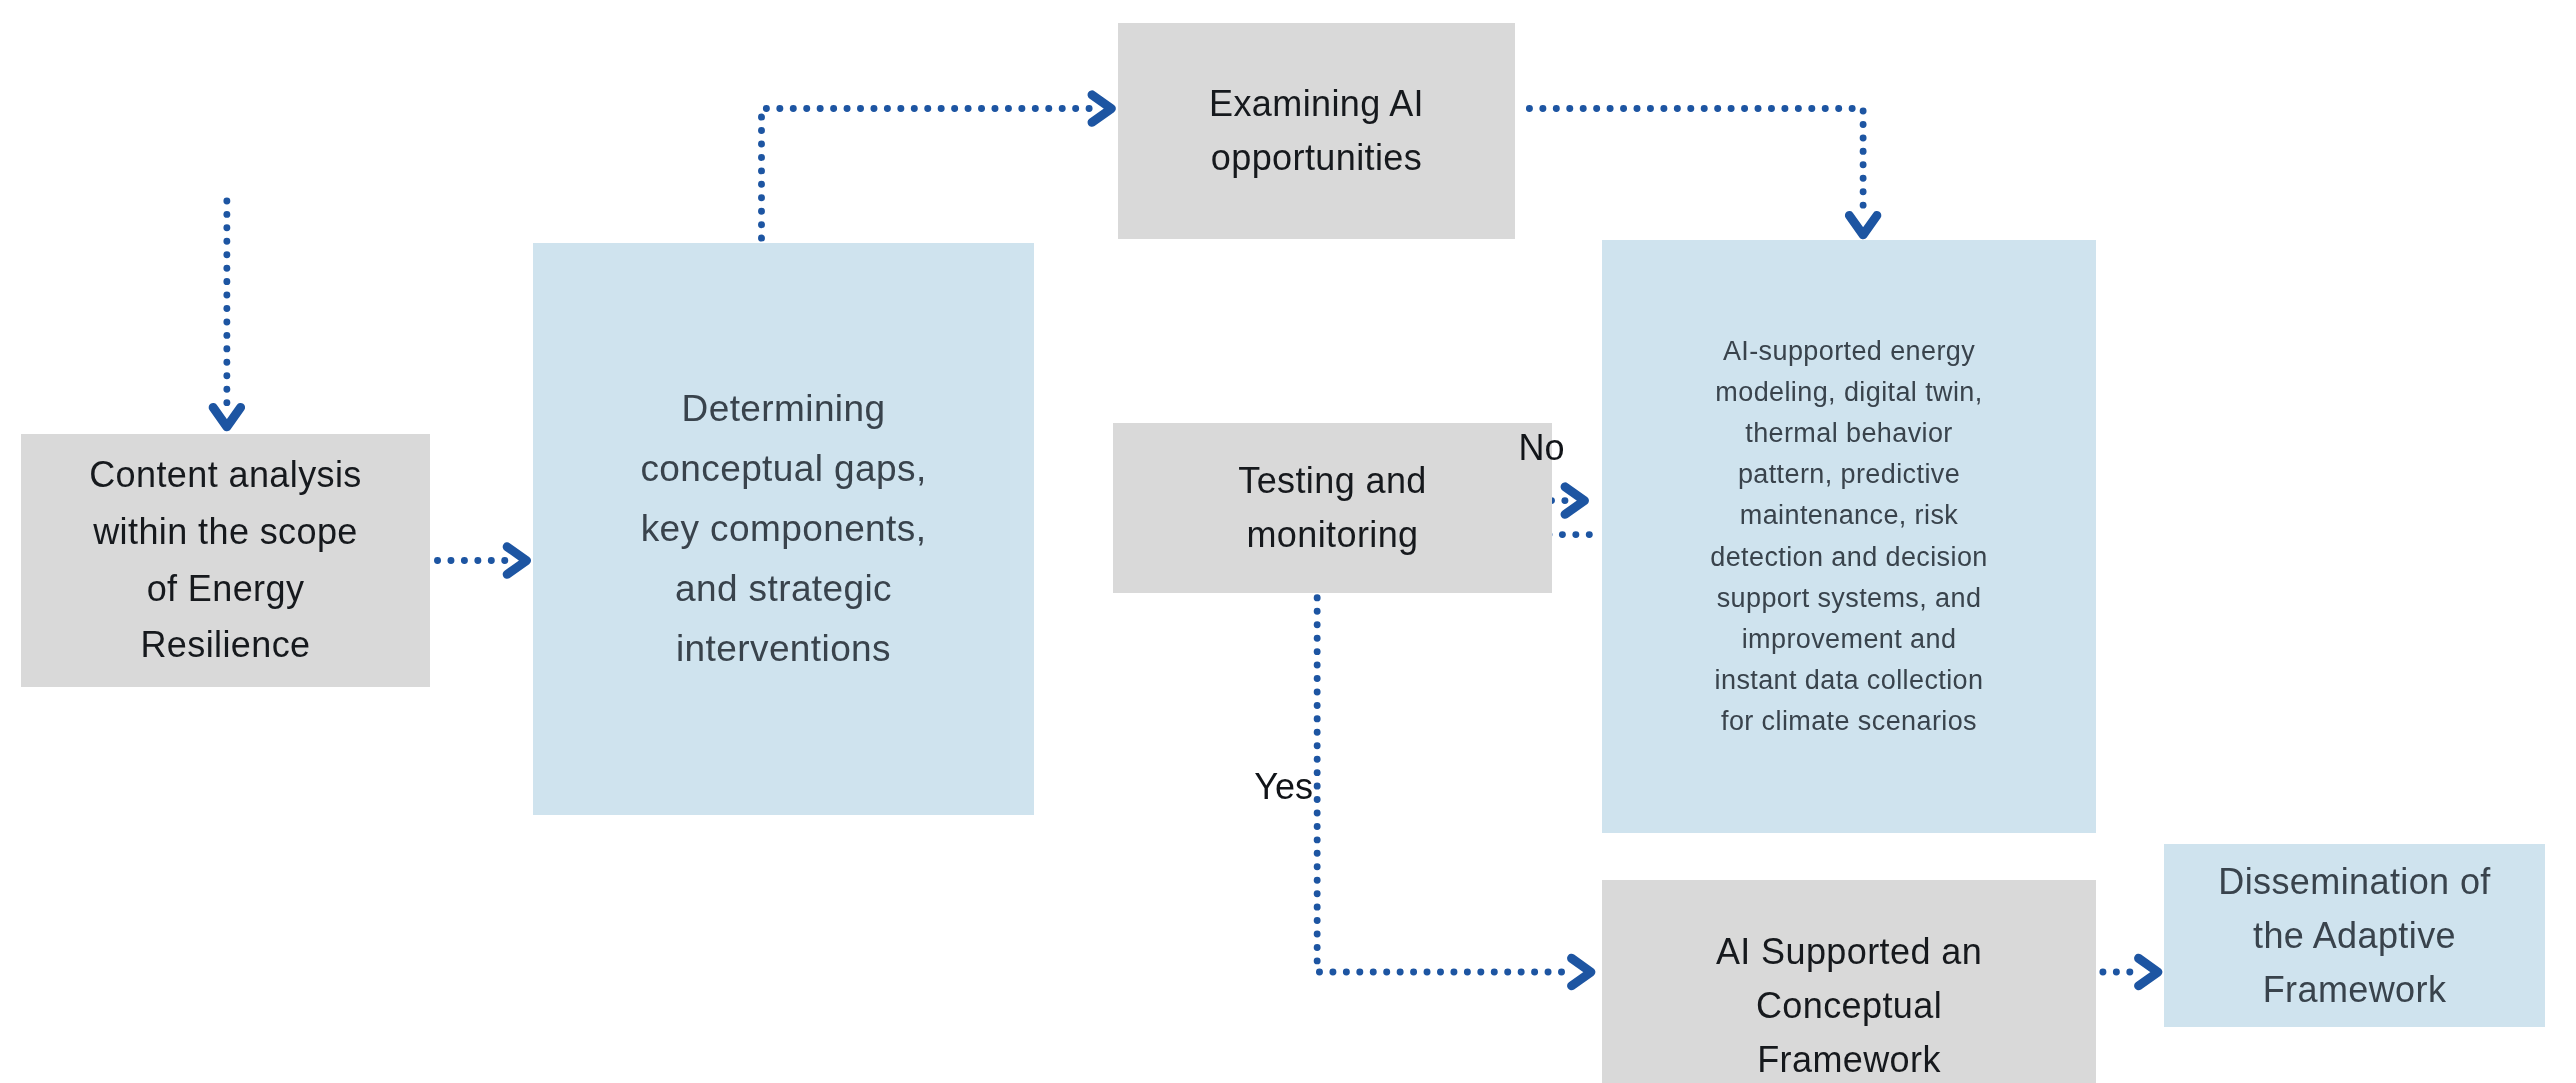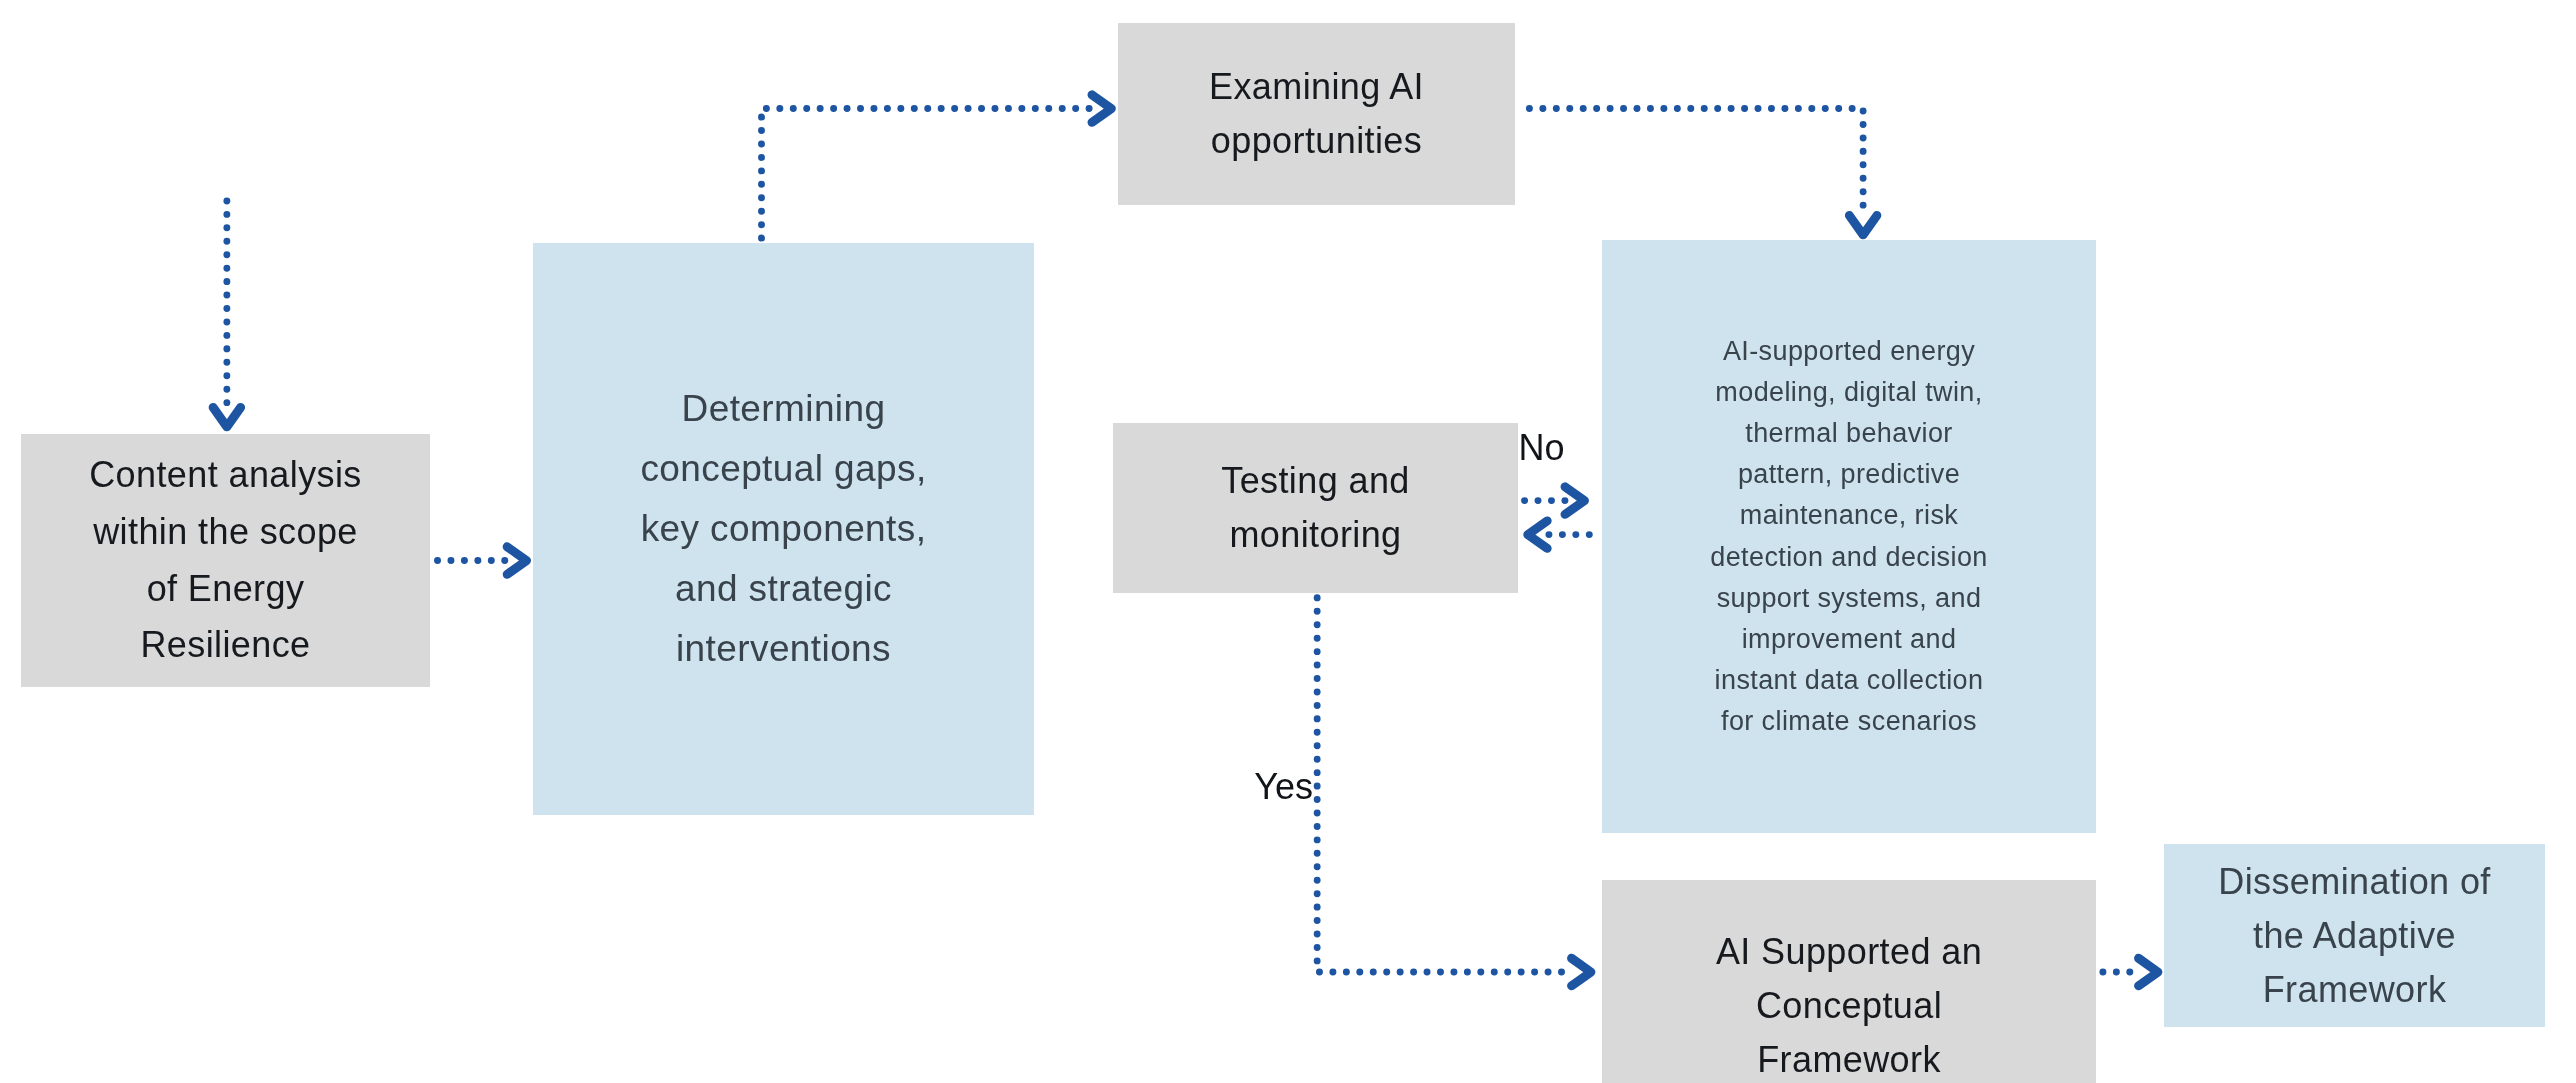--- a/index.html
+++ b/index.html
@@ -109,26 +109,26 @@
   </div>
 
   <div class="node node--blue node--determining" style="left:533px;top:243px;width:501px;height:572px">
     <span class="node-text">Determining
 conceptual gaps,
 key components,
 and strategic
 interventions</span>
   </div>
 
-  <div class="node node--gray" style="left:1118px;top:23px;width:397px;height:182px">
+  <div class="node node--gray" style="left:1118px;top:23px;width:397px;height:216px">
     <span class="node-text">Examining AI
 opportunities</span>
   </div>
 
-  <div class="node node--gray" style="left:1113px;top:423px;width:405px;height:170px">
+  <div class="node node--gray" style="left:1113px;top:423px;width:439px;height:170px">
     <span class="node-text">Testing and
 monitoring</span>
   </div>
 
   <div class="node node--blue node--ai-supported" style="left:1602px;top:240px;width:494px;height:593px">
     <span class="node-text">AI-supported energy
 modeling, digital twin,
 thermal behavior
 pattern, predictive
 maintenance, risk

